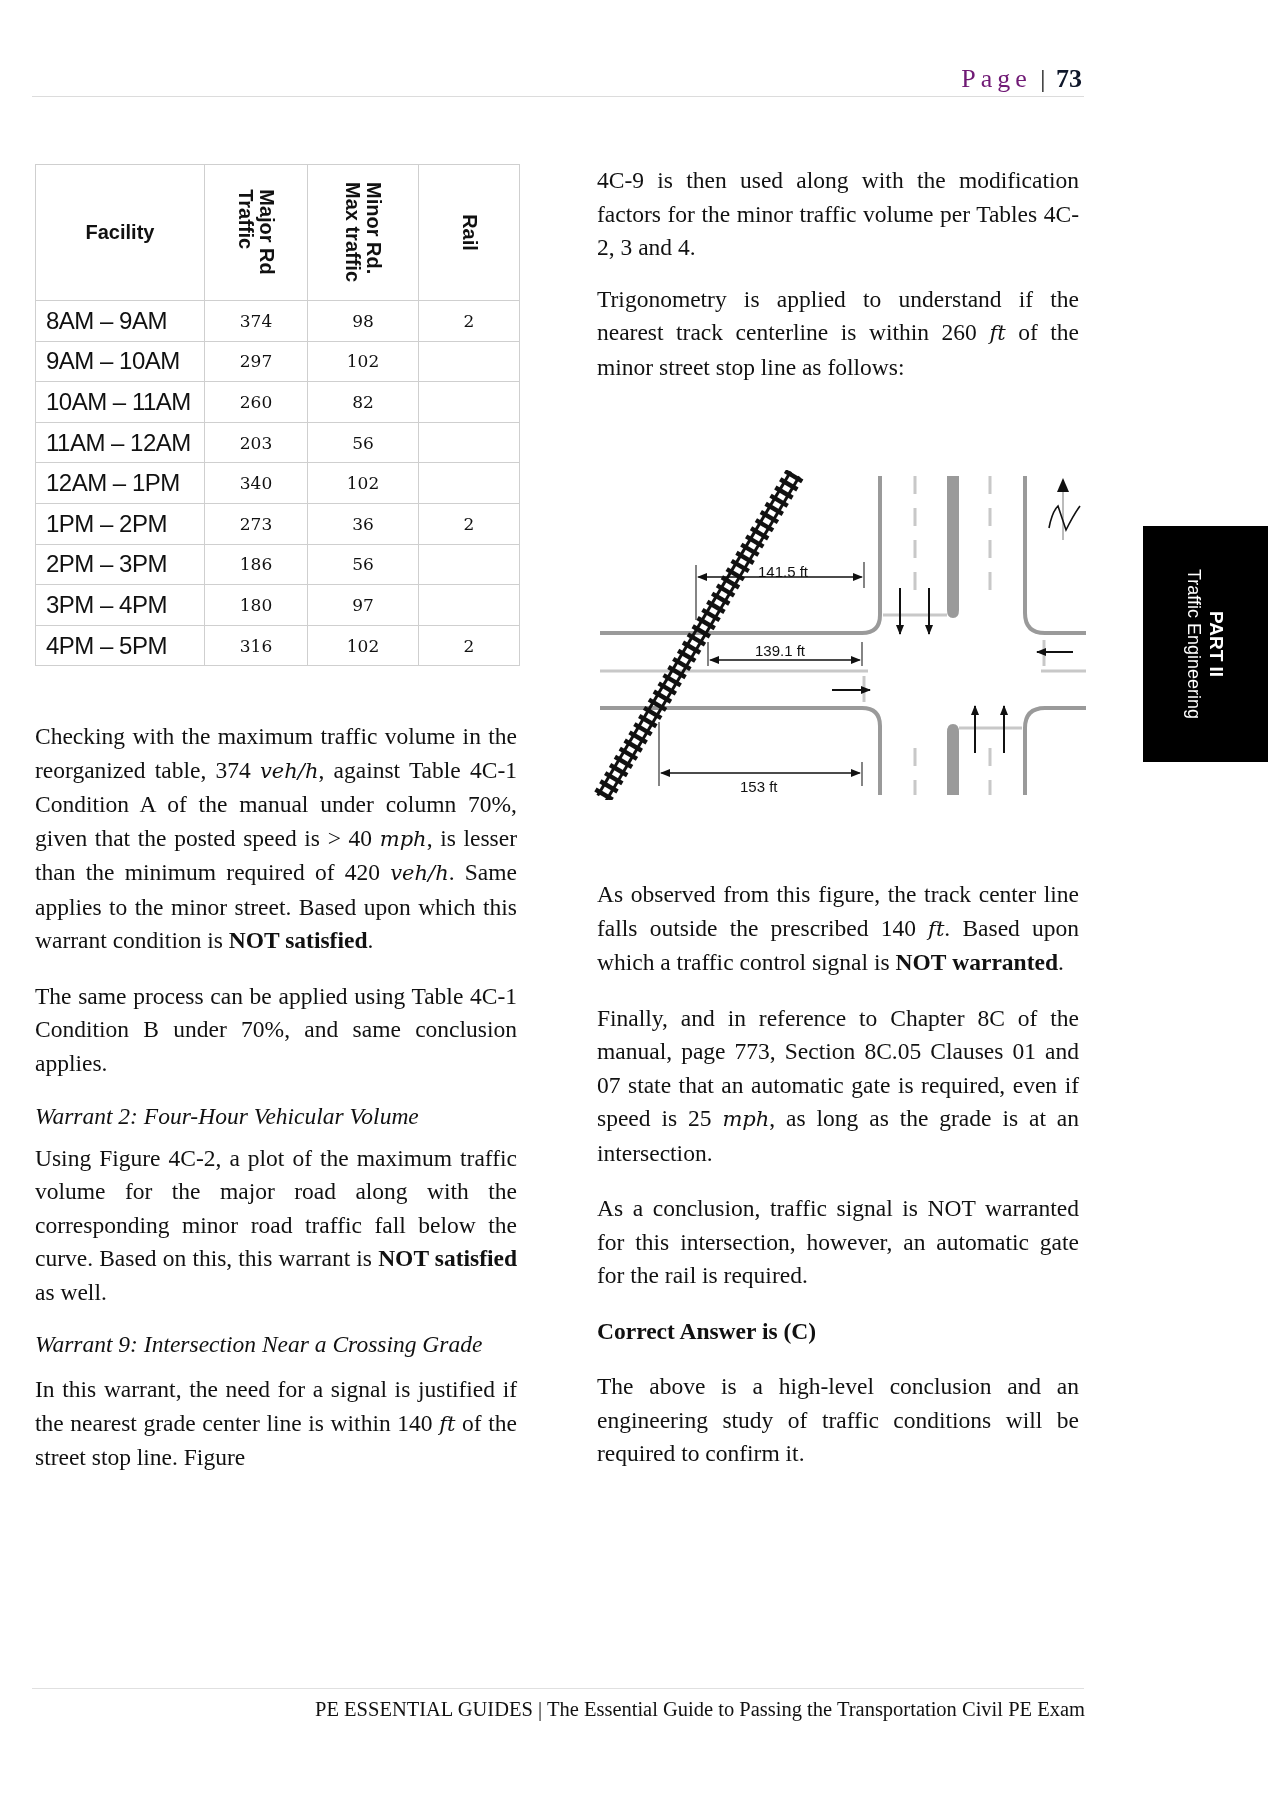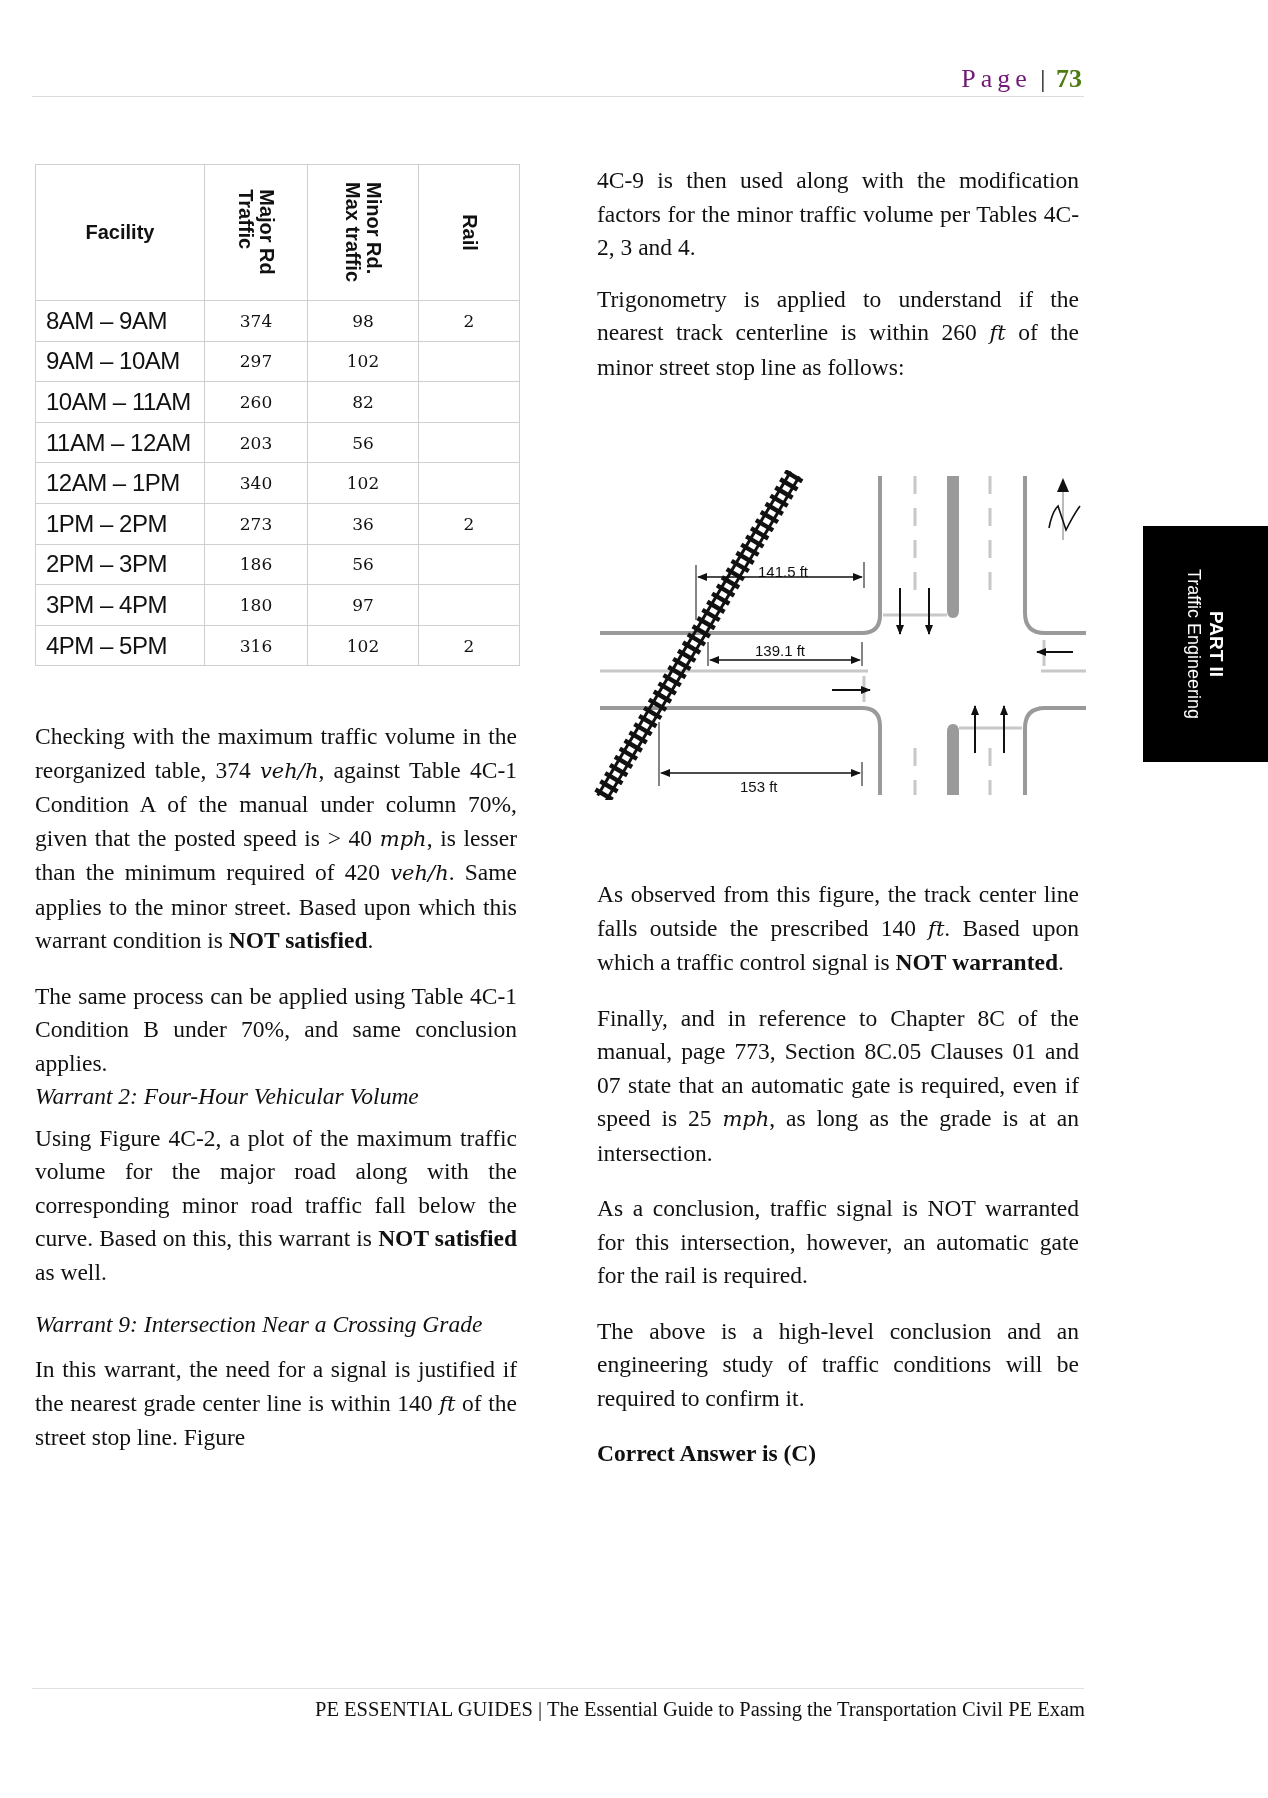--- a/index.html
+++ b/index.html
@@ -1,21 +1,21 @@
 <!DOCTYPE html>
 <html><head>
 <meta charset="utf-8">
 <style>
   html, body { margin: 0; padding: 0; background: #ffffff; }
   body { width: 1268px; height: 1798px; position: relative; overflow: hidden; font-family: "Liberation Serif", serif; color: #111; }
 
   .header-page { position: absolute; right: 186px; top: 64px; font-size: 26px; font-family: "Liberation Serif", serif; }
   .header-page .pg-word { color: #701a75; letter-spacing: 5px; }
   .header-page .pg-sep { color: #111; margin: 0 4px 0 2px; }
-  .header-page .pg-num { font-weight: bold; color: #4d7c0f; }
+  .header-page .pg-num { font-weight: bold; color: #0f172a; }
   .header-rule { position: absolute; left: 32px; width: 1052px; top: 96px; height: 1px; background: #dcdcdc; }
 
   
   .data-table { position: absolute; left: 35px; top: 164px; border-collapse: collapse; font-family: "Liberation Sans", sans-serif; }
   .data-table td, .data-table th { border: 1.5px solid #cfcfcf; padding: 0; }
   .data-table th { height: 135px; font-weight: bold; font-size: 20px; }
   .data-table th.facility-h { width: 168px; text-align: center; }
   .data-table th.rot { position: relative; }
   .data-table th .rot-text { display: inline-block; transform: rotate(90deg); white-space: nowrap; line-height: 21px; text-align: left; }
   .col-major { width: 102px; }
@@ -124,21 +124,21 @@
         <td class="num">316</td>
         <td class="num">102</td>
         <td class="num">2</td>
       </tr>
     </tbody>
 </table>
 
 <div class="col left" style="top:712px;">
   <p style="margin-top:8px;"><span>Checking with the maximum traffic volume in the reorganized table, 374 </span><span class="m">veh/h</span><span>, against Table 4C-1 Condition A of the manual under column 70%, given that the posted speed is &gt; 40 </span><span class="m">mph</span><span>, is lesser than the minimum required of 420 </span><span class="m">veh/h</span><span>. Same applies to the minor street. Based upon which this warrant condition is </span><b>NOT satisfied</b><span>.</span></p>
   <p style="margin-top:22px;">The same process can be applied using Table 4C-1 Condition B under 70%, and same conclusion applies.</p>
-  <p class="italic-h" style="">Warrant 2: Four-Hour Vehicular Volume</p>
+  <p class="italic-h" style="margin-top:20px;">Warrant 2: Four-Hour Vehicular Volume</p>
   <p style="margin-top:8px;"><span>Using Figure 4C-2, a plot of the maximum traffic volume for the major road along with the corresponding minor road traffic fall below the curve. Based on this, this warrant is </span><b>NOT satisfied</b><span> as well.</span></p>
   <p class="italic-h" style="margin-top:20px; line-height:30px;">Warrant 9: Intersection Near a Crossing Grade</p>
   <p style="margin-top:14px;"><span>In this warrant, the need for a signal is justified if the nearest grade center line is within 140 </span><span class="m">ft</span><span> of the street stop line. Figure</span></p>
 </div>
 
 <div class="col right" style="top:164px;">
   <p>4C-9 is then used along with the modification factors for the minor traffic volume per Tables 4C-2, 3 and 4.</p>
   <p style="margin-top:18px;"><span>Trigonometry is applied to understand if the nearest track centerline is within 260 </span><span class="m">ft</span><span> of the minor street stop line as follows:</span></p>
 </div>
 
@@ -251,22 +251,22 @@
       <path d="M467,22 L473,8 L479,22 z" fill="#111"></path>
       <path d="M459,58 Q462,42 468,36 L476,60 Q484,44 490,36" stroke="#111" stroke-width="1.6" fill="none"></path>
     </g>
   </svg>
 </div>
 
 <div class="col right" style="top:878px;">
   <p><span>As observed from this figure, the track center line falls outside the prescribed 140 </span><span class="m">ft</span><span>. Based upon which a traffic control signal is </span><b>NOT</b> <b>warranted</b><span>.</span></p>
   <p style="margin-top:22px;"><span>Finally, and in reference to Chapter 8C of the manual, page 773, Section 8C.05 Clauses 01 and 07 state that an automatic gate is required, even if speed is 25 </span><span class="m">mph</span><span>, as long as the grade is at an intersection.</span></p>
   <p style="margin-top:22px;">As a conclusion, traffic signal is NOT warranted for this intersection, however, an automatic gate for the rail is required.</p>
+  <p style="margin-top:22px; font-weight:bold;">Correct Answer is (C)</p>
   <p style="margin-top:22px;">The above is a high-level conclusion and an engineering study of traffic conditions will be required to confirm it.</p>
-  <p style="margin-top:22px; font-weight:bold;">Correct Answer is (C)</p>
 </div>
 
 <div class="side-tab">
   <div class="inner">
     <span class="t1">PART II</span>
     <span class="t2">Traffic Engineering</span>
   </div>
 </div>
 
 <div class="footer-rule"></div>

